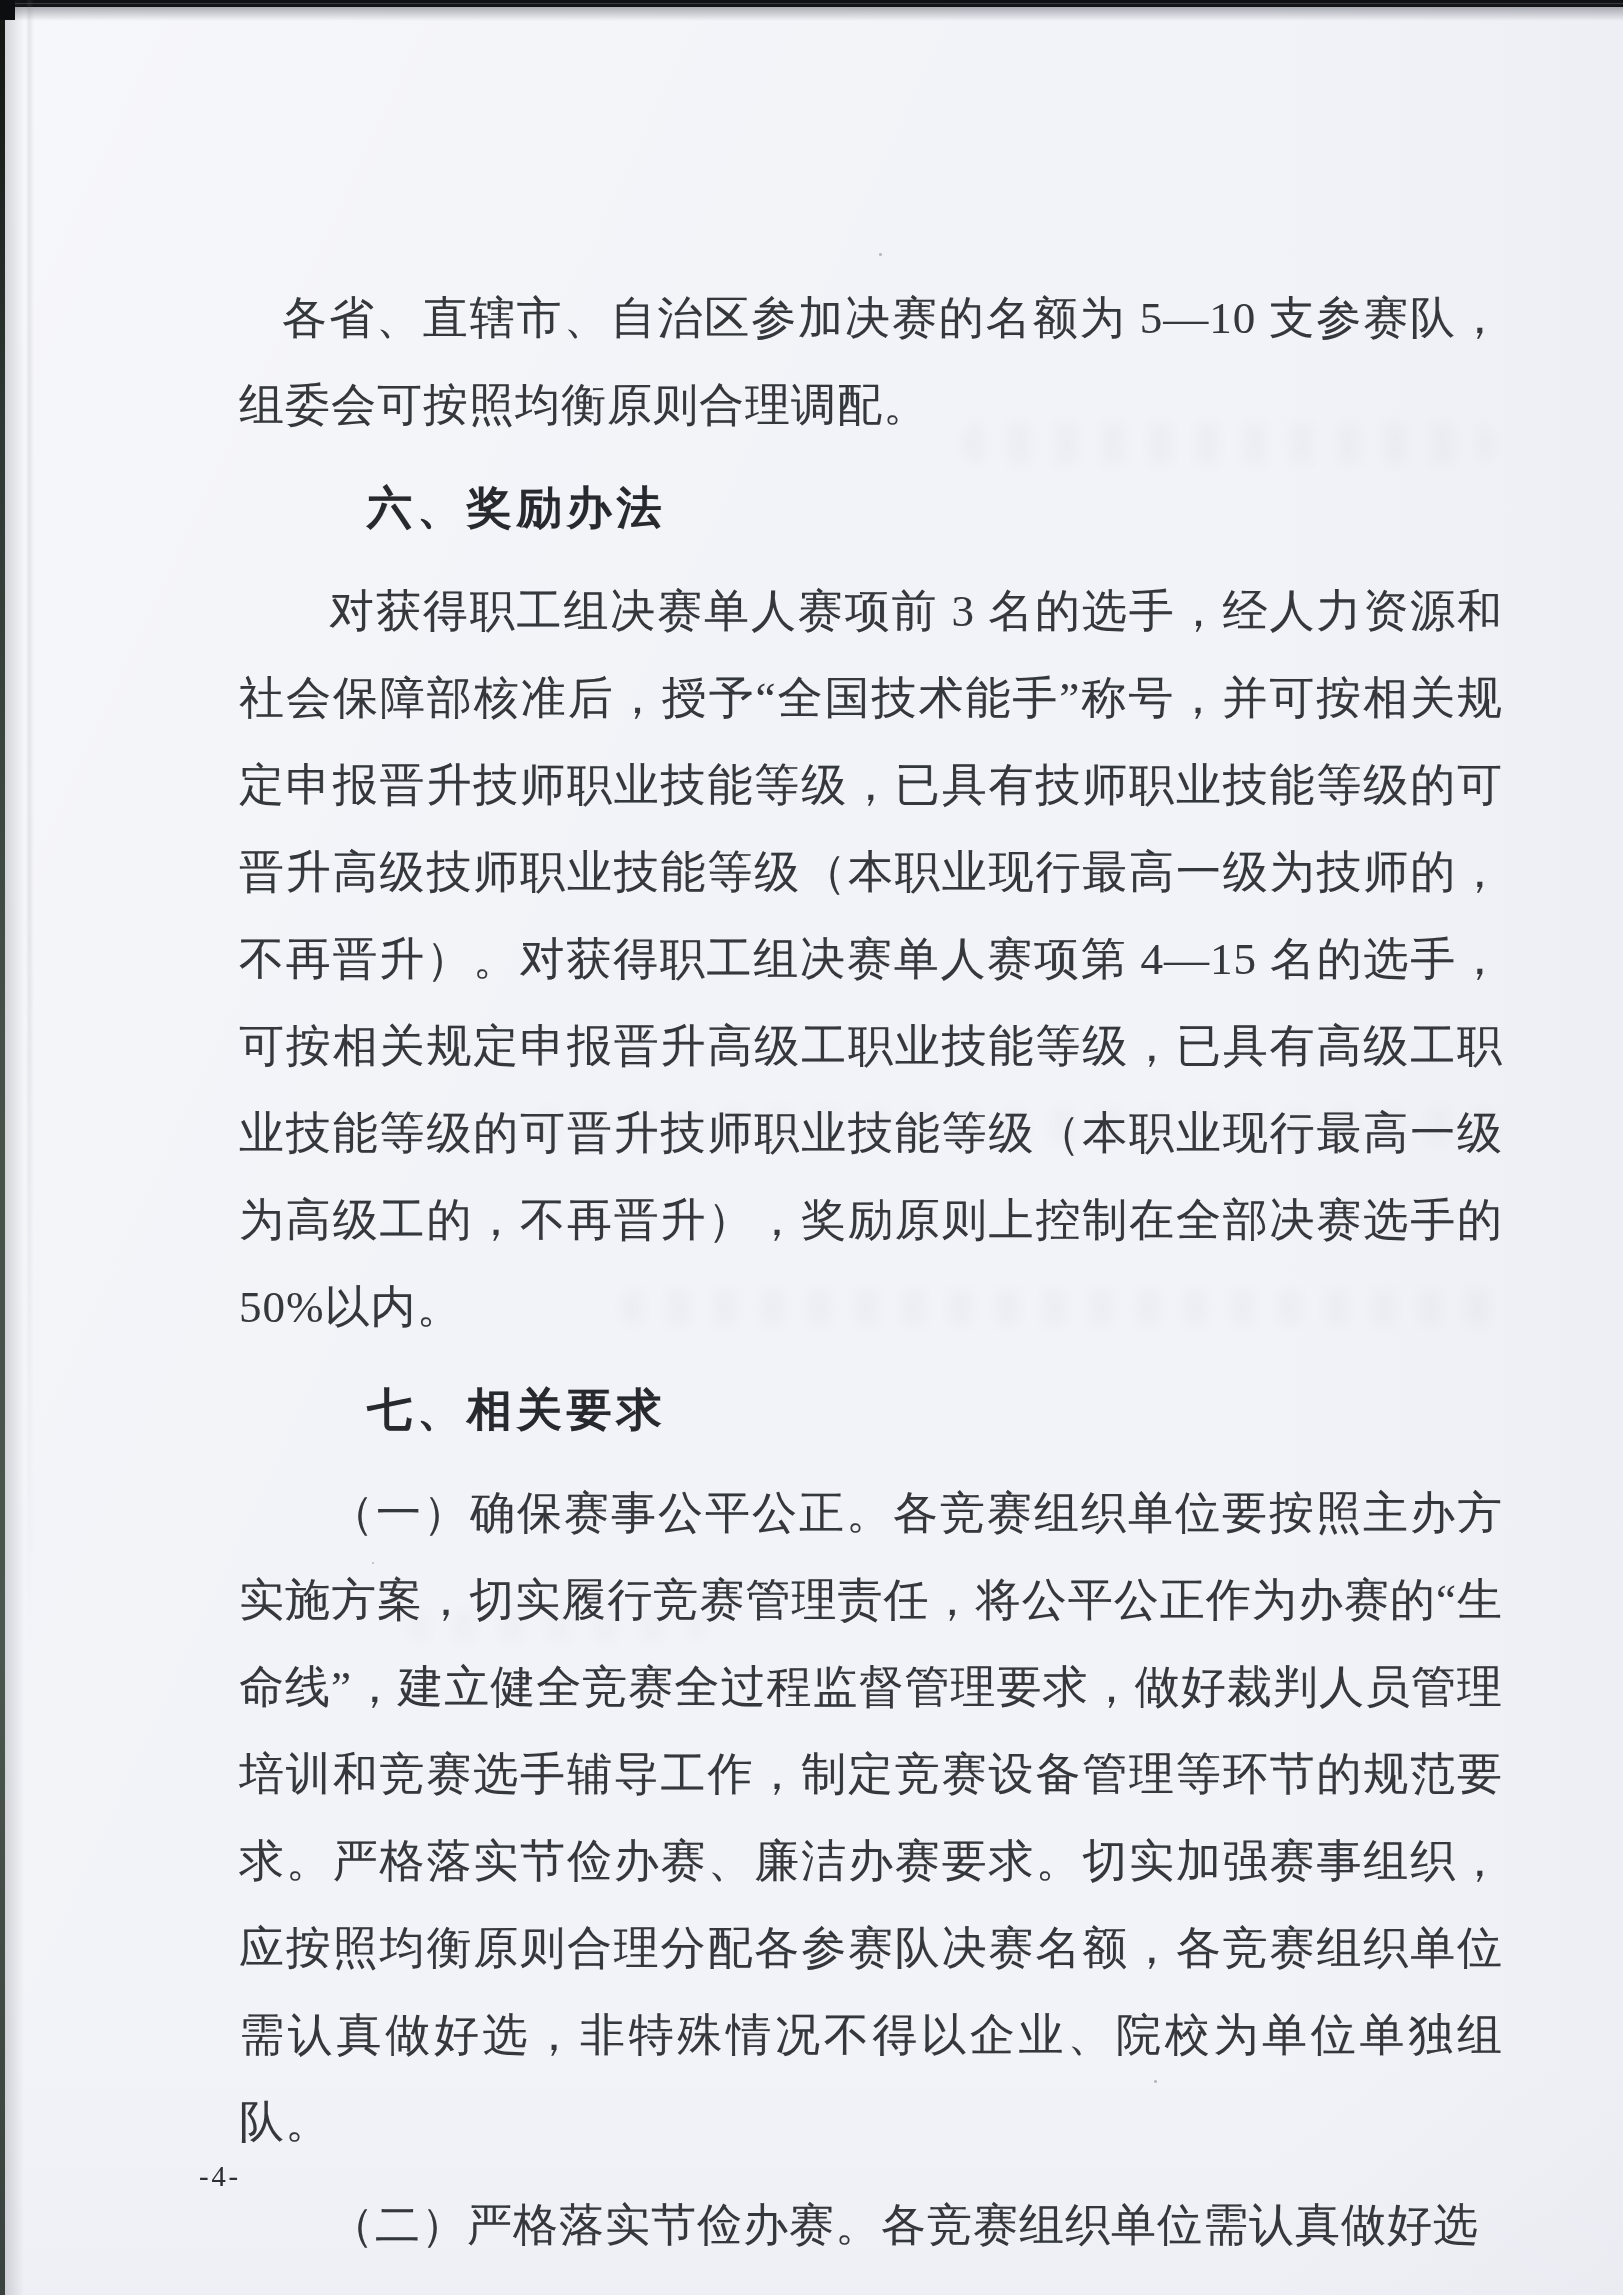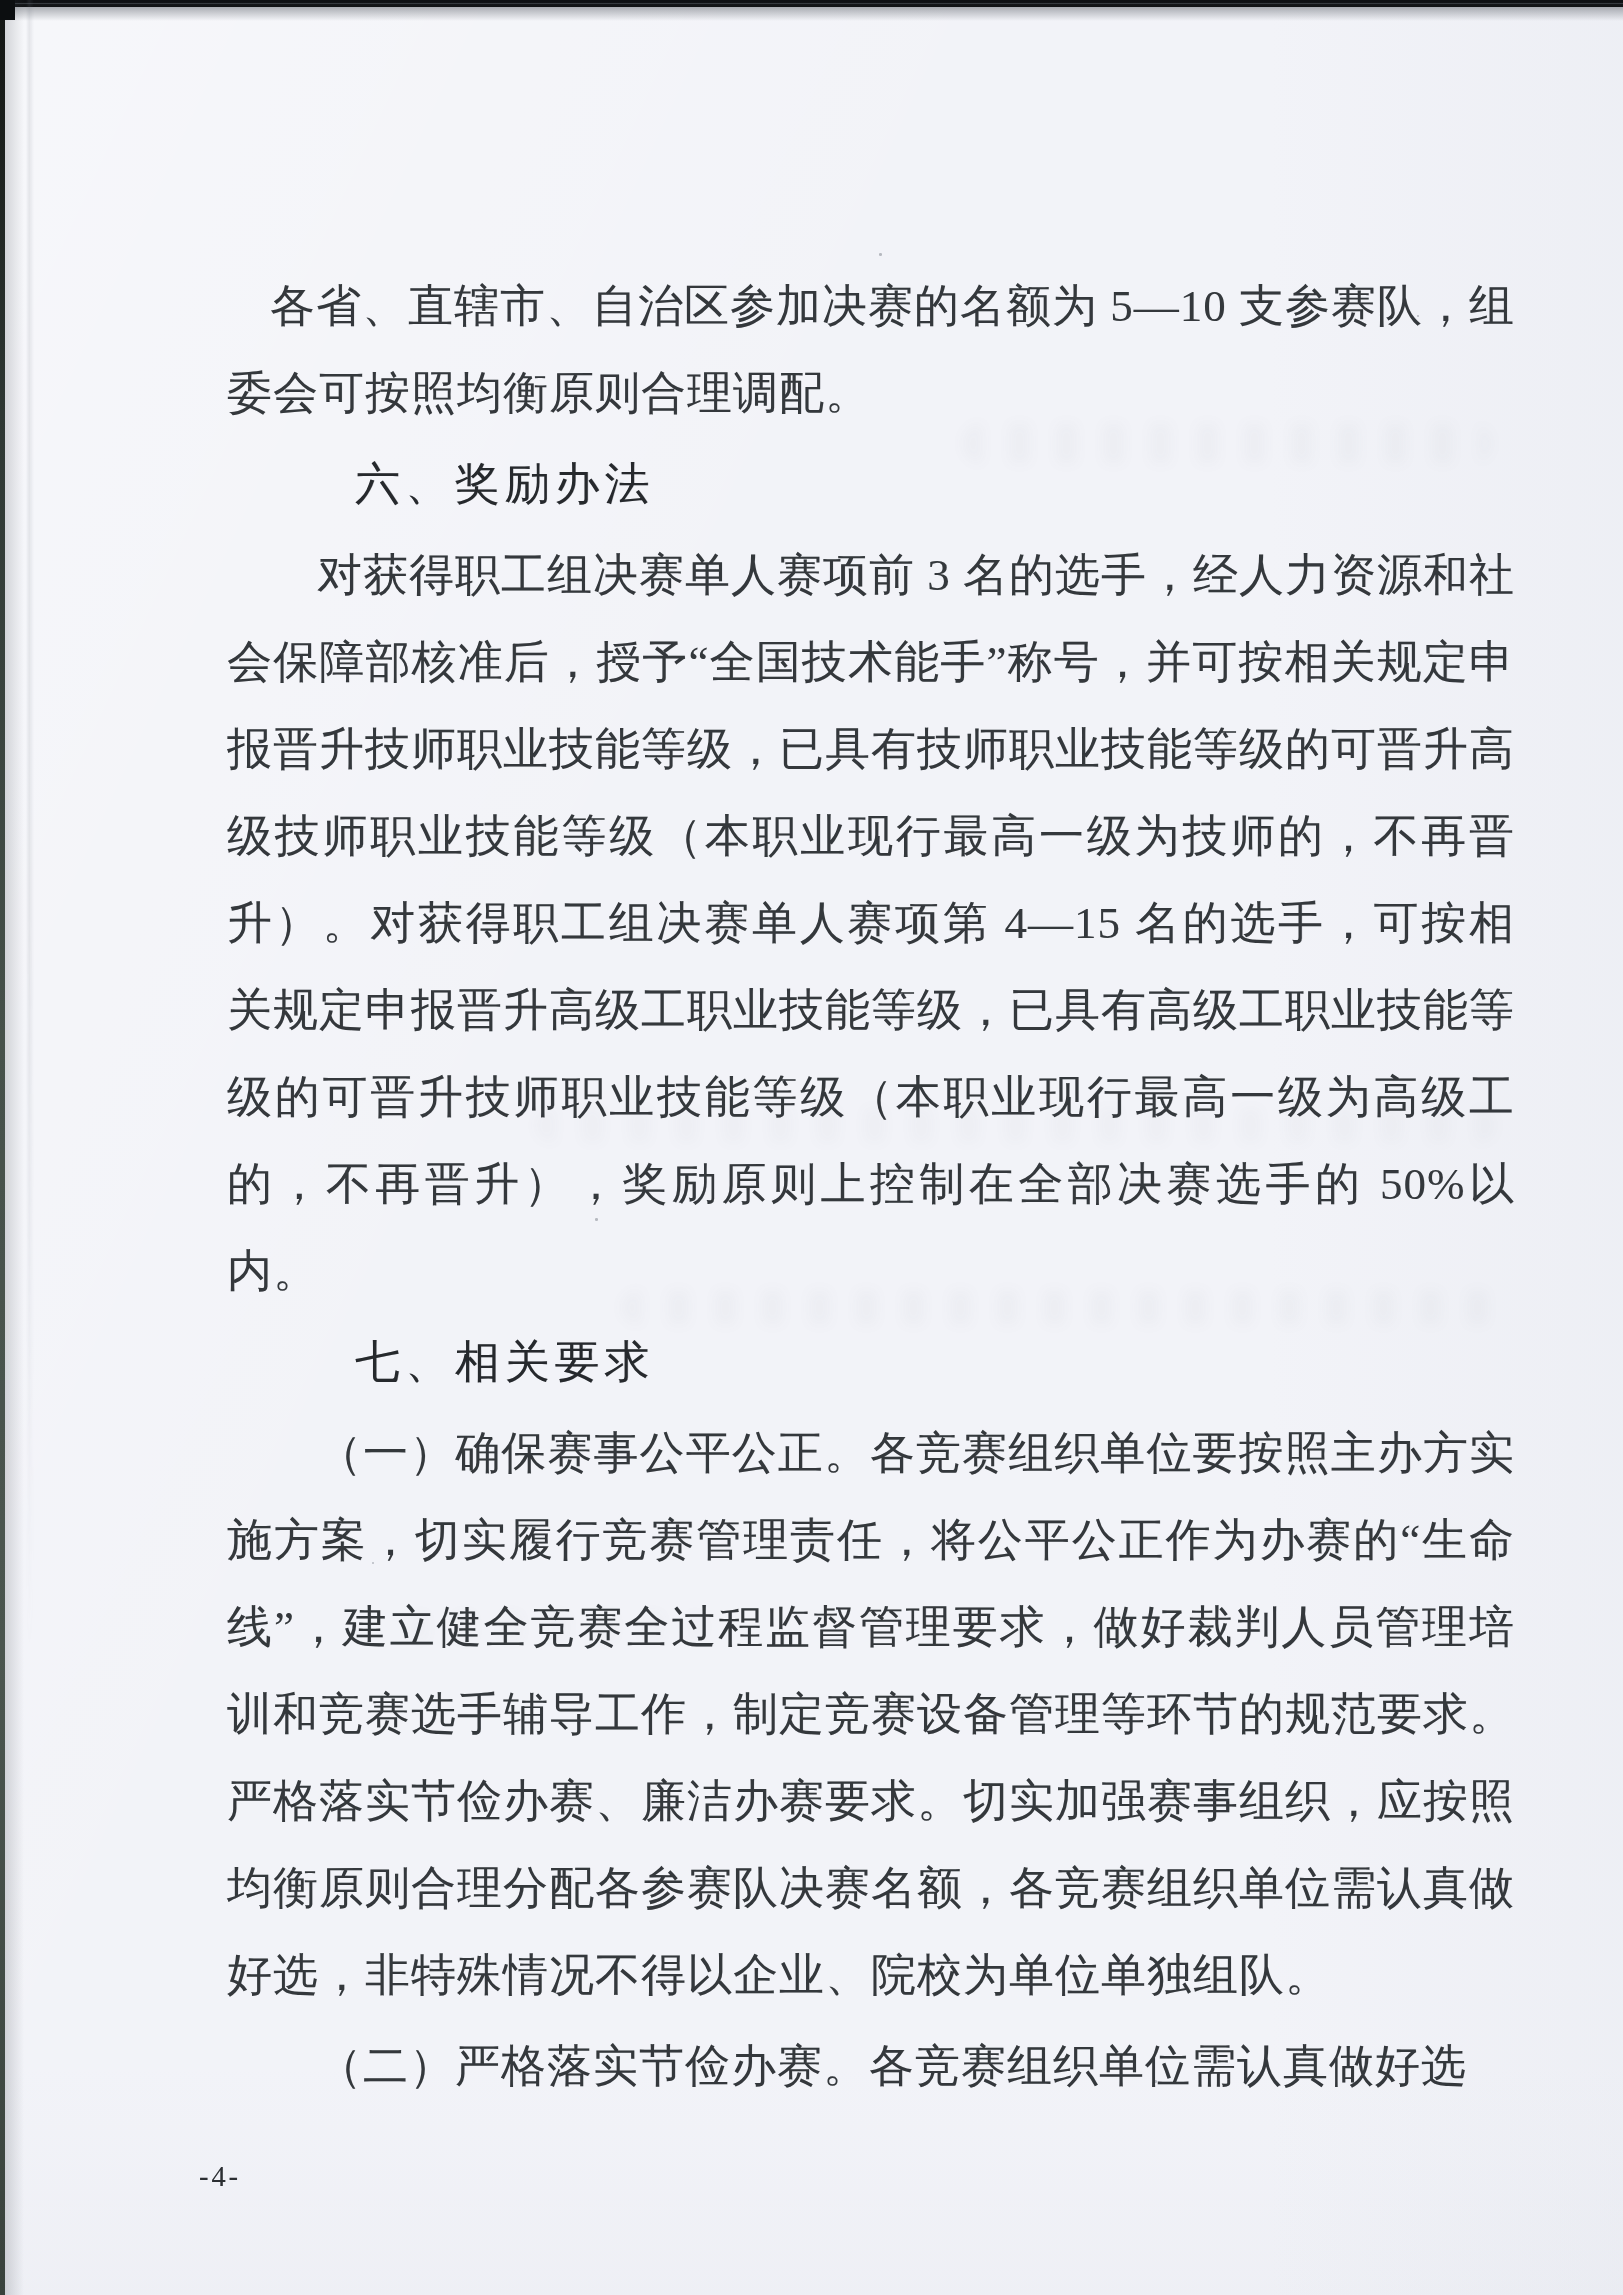--- a/index.html
+++ b/index.html
@@ -99,25 +99,25 @@
     top: 259px;
     width: 1296px;
     color: var(--ink, #34383c);
     font-size: 45px;
     line-height: 87px;
     letter-spacing: 1px;
     text-align: justify;
     text-justify: inter-ideograph;
     text-shadow: 0.3px 0.3px 0 rgba(52,56,60,0.22);
   }
-  .content .block { margin: 4px; }
+  .content .block { margin: 16px; }
   .content .para.indent { text-indent: 90px; }
   .content .para.continued { text-indent: 43px; }
   .content .heading {
-    font-weight: 400;
+    font-weight: 700;
     color: #26292d;
     text-indent: 128px;
     letter-spacing: 4.9px;
     text-shadow: 0.4px 0.4px 0 rgba(38,41,45,0.30);
   }
   .page-number {
     position: absolute;
     left: 199px;
     top: 2161px;
     font-size: 28.5px;

